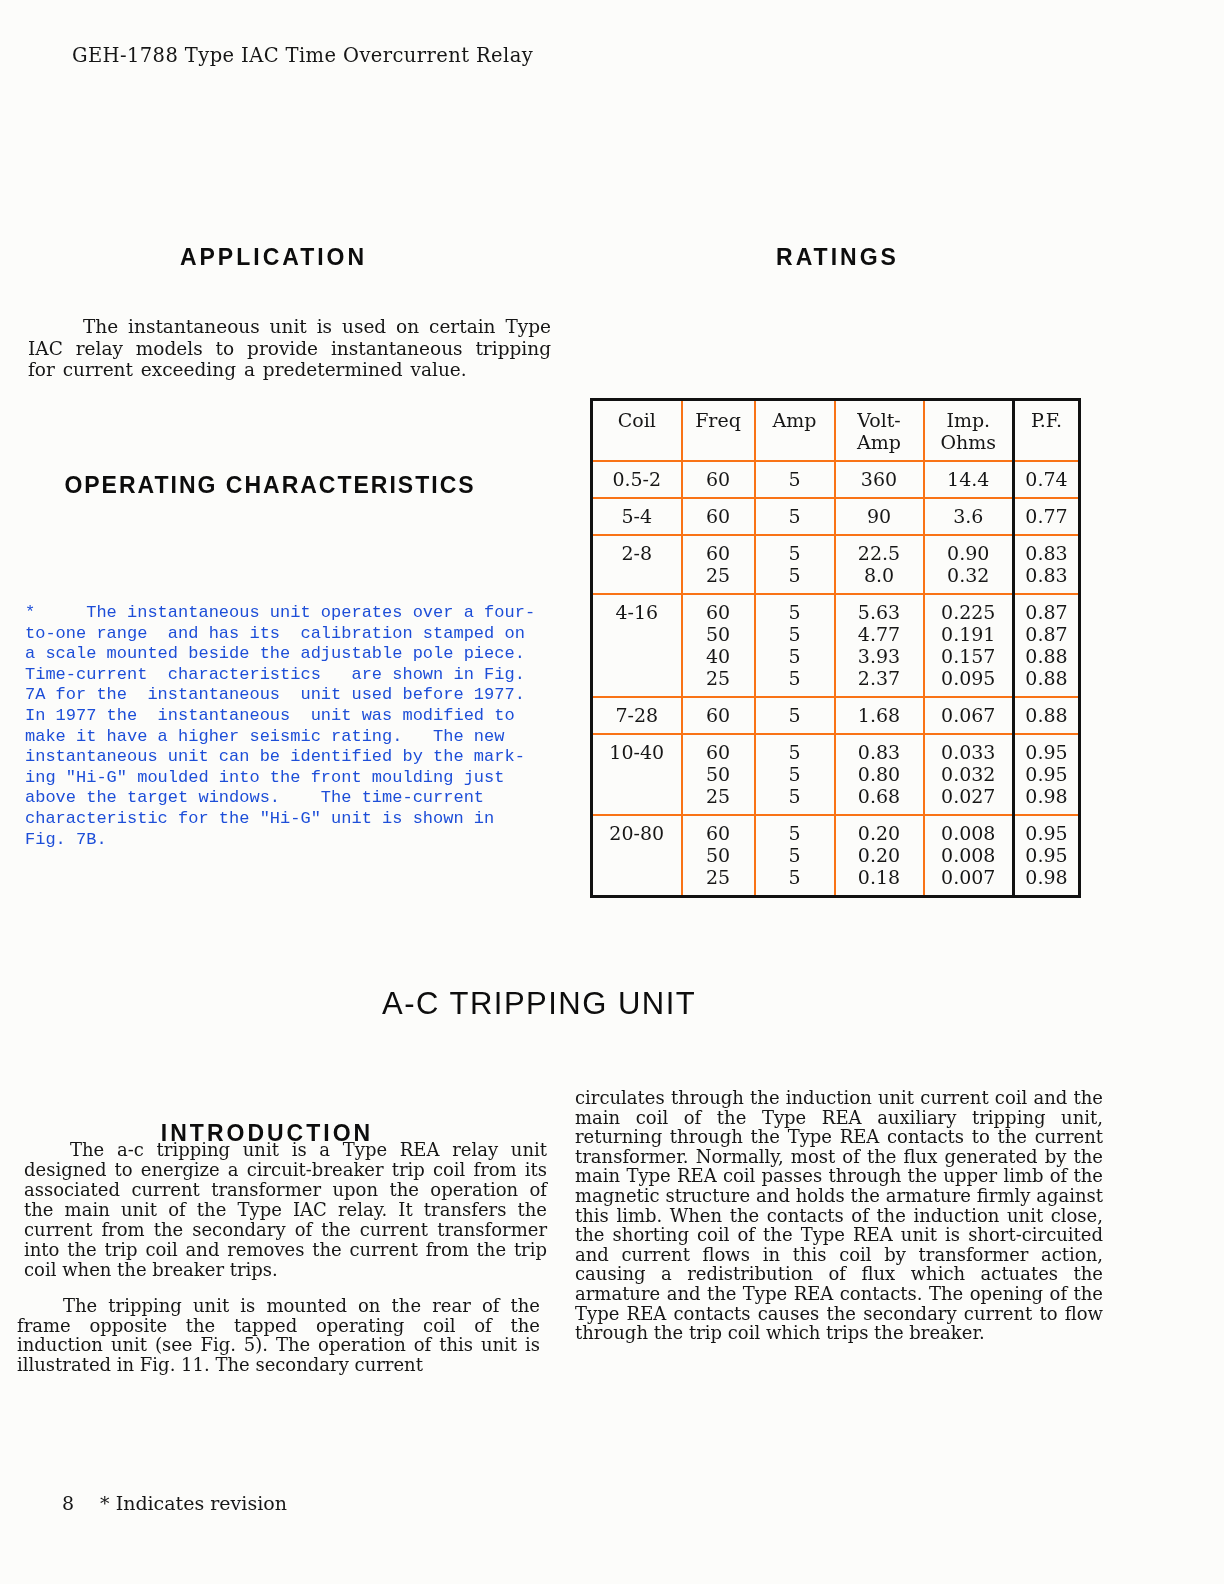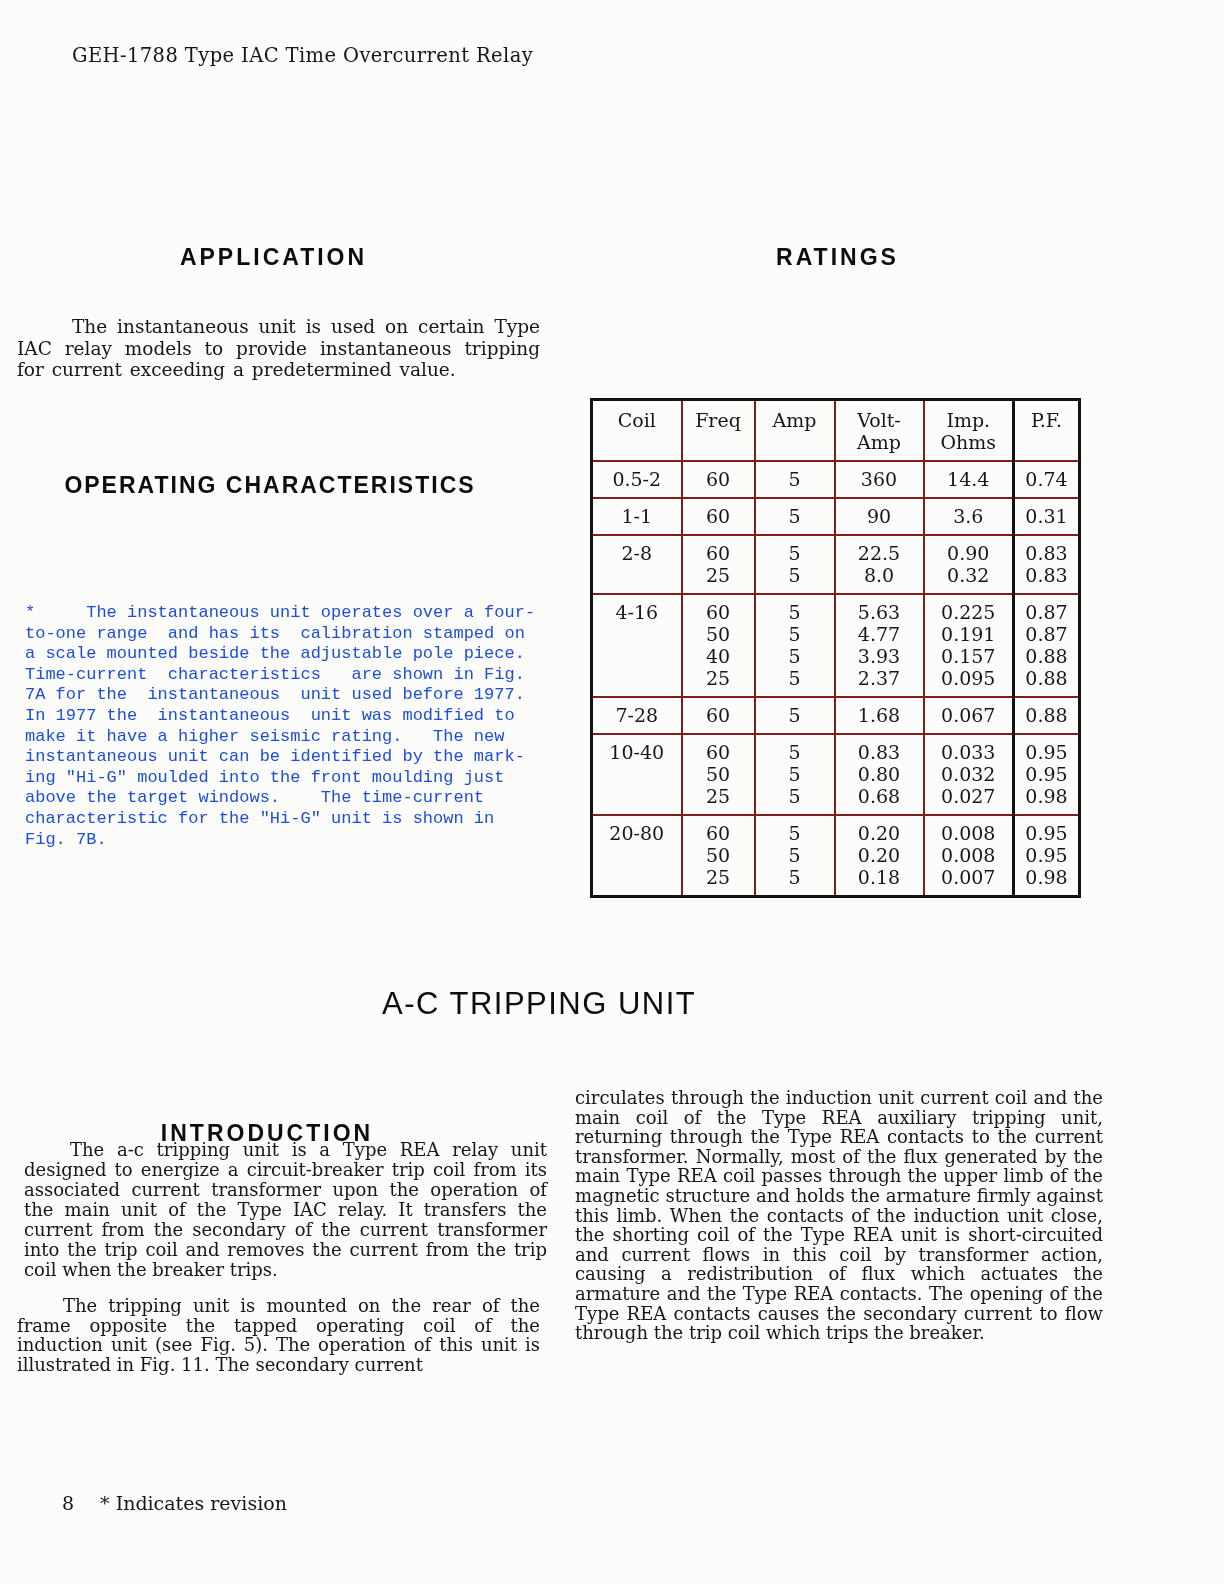--- a/index.html
+++ b/index.html
@@ -35,21 +35,21 @@
     font-weight:normal; font-size:31px; letter-spacing:1.5px;
     text-align:left; color:#0d0d0d;
   }
   .h-intro       { left:17px;  top:1084px; width:500px;margin-top:36px; }
 
   .para {
     text-align:justify;
     font-size:18px;
     line-height:21.5px;
   }
-  .p-application { left:17px;  top:316px;  width:523px; text-indent:55px; word-spacing:2px; font-size:18.5px; }
+  .p-application { left:28px;  top:316px;  width:523px; text-indent:55px; word-spacing:2px; font-size:18.5px; }
   .p-ratings     { left:578px; top:319px;  width:522px; text-indent:77px; word-spacing:2px; font-size:18.5px; }
 
   .mono-block {
     left:25px; top:603px; width:520px;
     font-family:"Liberation Mono", monospace;
     font-size:17px; line-height:20.6px;
     white-space:pre-wrap;
     color:#1d4ed8;
   }
 
@@ -59,21 +59,21 @@
 
   table.ratings {
     position:absolute; left:590px; top:398px;
     border-collapse:collapse;
     table-layout:fixed;
     width:488px;
     background:#fcfcfa;
     font-size:19px;
   }
   table.ratings th, table.ratings td {
-    border:2px solid #7f1d1d;
+    border:2px solid #f97316;
     white-space:pre-line;
     text-align:center;
     vertical-align:top;
     line-height:22px;
     padding:6px 2px 7px 2px;
     font-weight:normal;
   }
   table.ratings { border:3px solid #111; }
   table.ratings th { padding-top:8px; }
   table.ratings th:last-child, table.ratings td:last-child { border-left:3px solid #111; }
@@ -121,26 +121,26 @@
     <tbody>
         <tr>
           <td>0.5-2</td>
           <td>60</td>
           <td>5</td>
           <td>360</td>
           <td>14.4</td>
           <td>0.74</td>
         </tr>
         <tr>
-          <td>1-1</td>
+          <td>5-4</td>
           <td>60</td>
           <td>5</td>
           <td>90</td>
           <td>3.6</td>
-          <td>0.31</td>
+          <td>0.77</td>
         </tr>
         <tr>
           <td>2-8</td>
           <td>60
 25</td>
           <td>5
 5</td>
           <td>22.5
 8.0</td>
           <td>0.90

